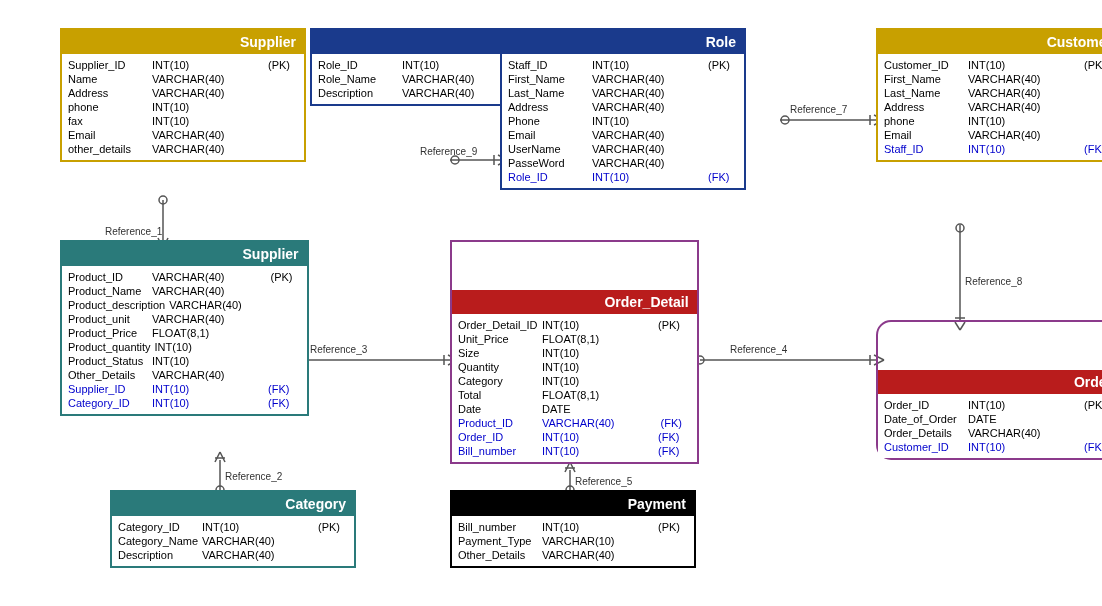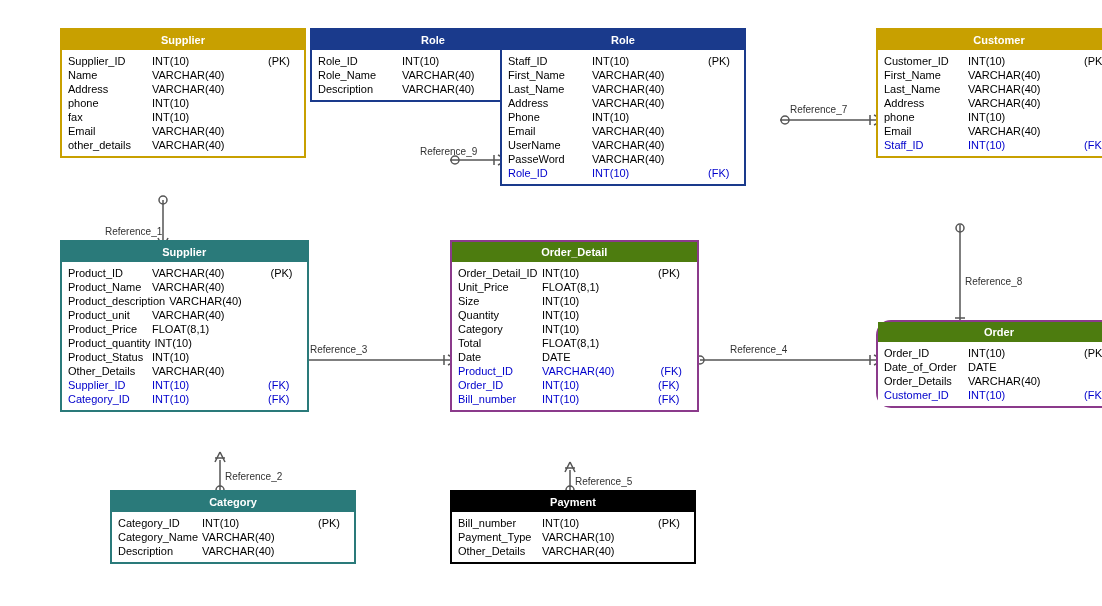--- a/index.html
+++ b/index.html
@@ -16,23 +16,23 @@
       position: relative;
       width: 1102px;
       height: 606px;
     }
     .table-box {
       position: absolute;
       border: 2px solid;
       min-width: 160px;
     }
     .table-header {
-      text-align: center;
+      text-align: right;
       font-weight: bold;
-      font-size: 11px;
+      font-size: 14px;
       padding: 4px 8px;
       color: #fff;
     }
     .table-body {
       background: #fff;
       padding: 4px 6px;
     }
     .field-row {
       display: flex;
       gap: 4px;
@@ -61,21 +61,21 @@
     }
 
     
     .gold { border-color: #c8a000; }
     .gold .table-header { background: #c8a000; }
     .blue-dark { border-color: #1a3a8c; }
     .blue-dark .table-header { background: #1a3a8c; }
     .teal { border-color: #2a7a7a; }
     .teal .table-header { background: #2a7a7a; }
     .purple { border-color: #8b3a8b; }
-    .purple .table-header { background: #4d7c0f; }
+    .purple .table-header { background: #b91c1c; margin-top: 48px; }
     .black { border-color: #000; }
     .black .table-header { background: #000; }
 
     svg#lines {
       position: absolute;
       top: 0; left: 0;
       width: 1102px;
       height: 606px;
       pointer-events: none;
     }

